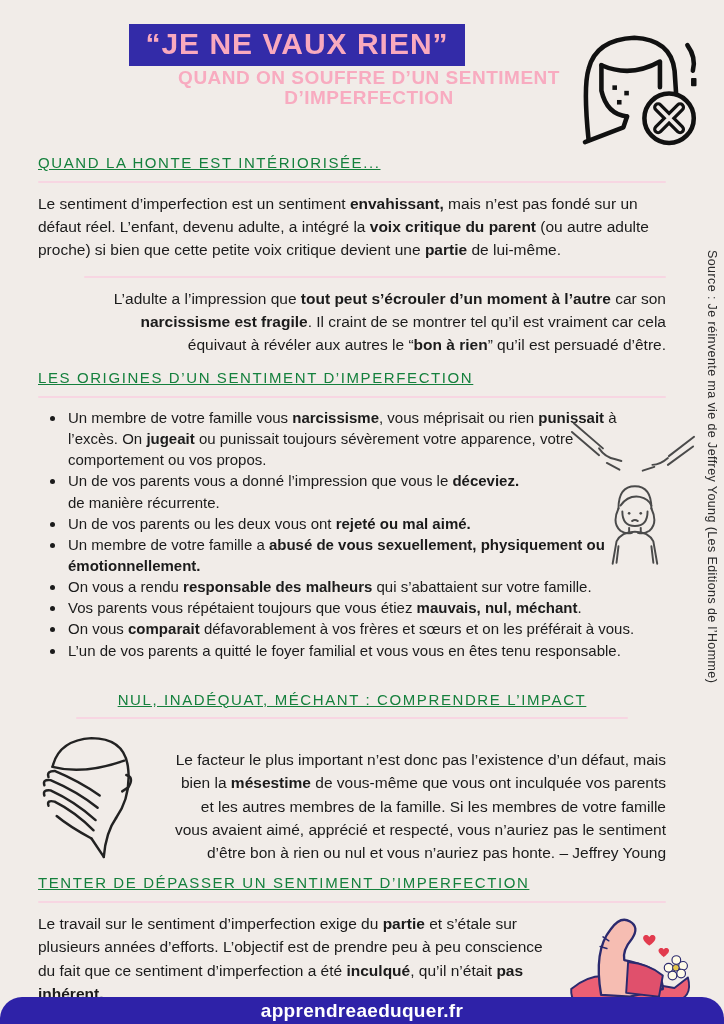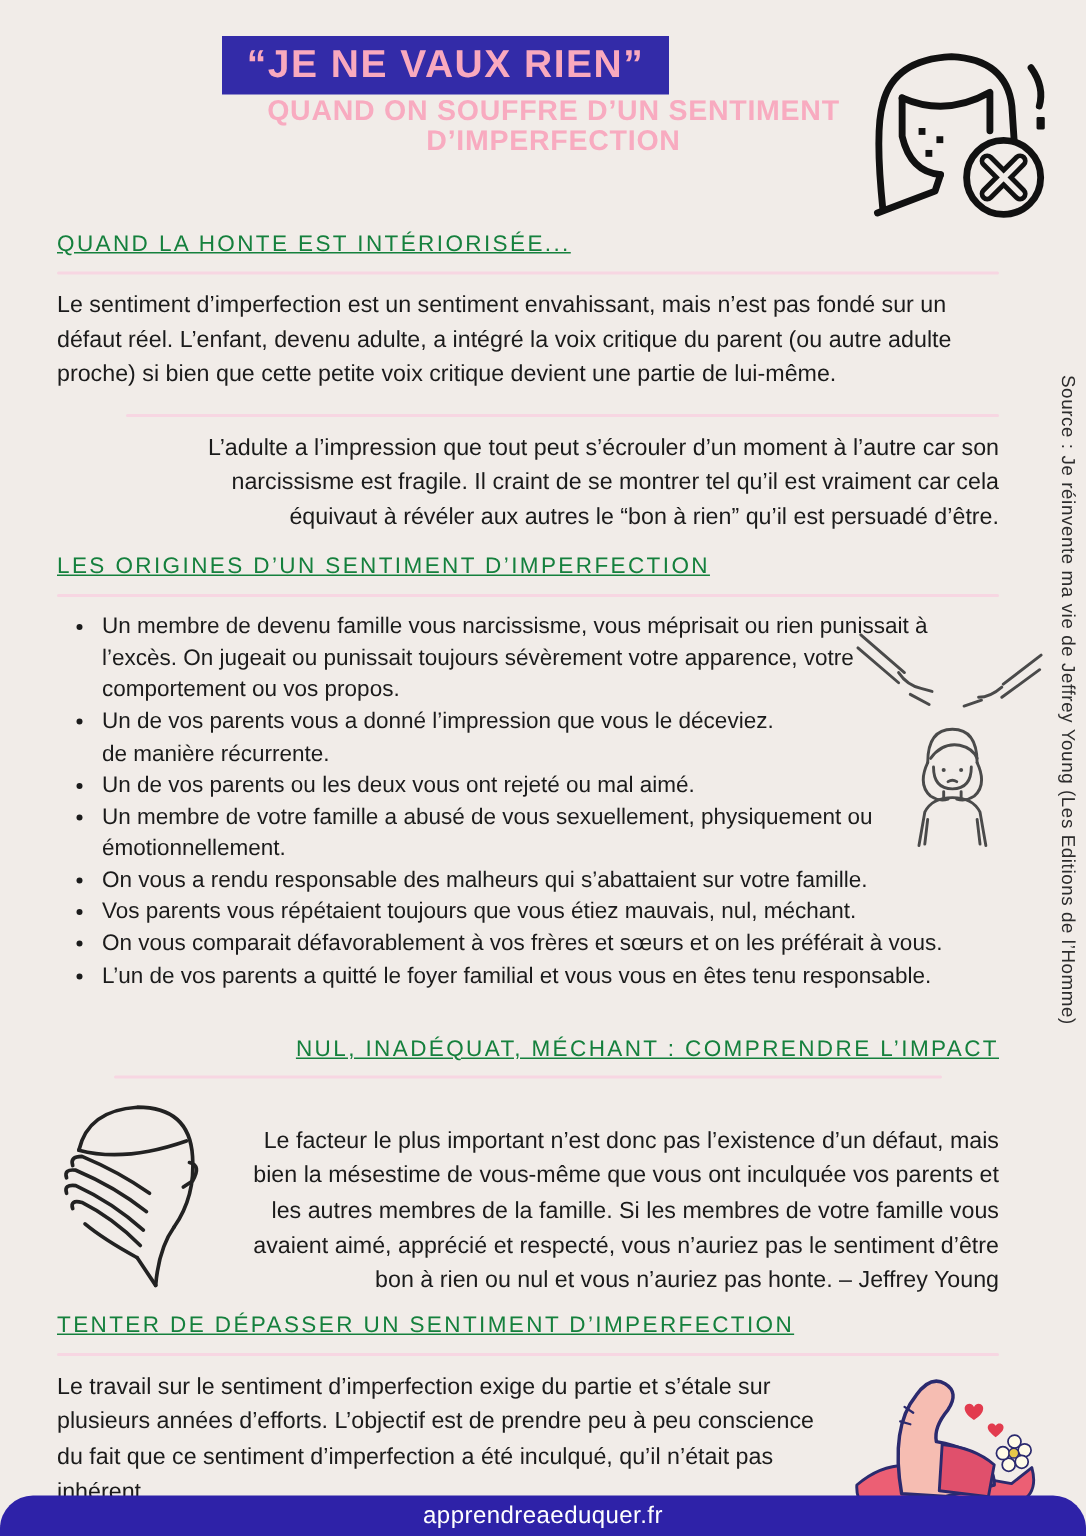--- a/index.html
+++ b/index.html
@@ -13,21 +13,21 @@
   .page{position:relative;width:724px;height:1024px;background:#F1ECE8;}
   .content{position:relative;padding:24px 58px 0 38px;}
 
   
   .header{position:relative;text-align:center;min-height:120px;}
   .title-chip{
     display:inline-block;
     background:#332BA8;
     color:#F9A9BE;
     font-weight:700;
-    font-size:26px;
+    font-size:30px;
     letter-spacing:1px;
     padding:3px 16px 5px 16px;
     margin:0 110px 0 0;
   }
   .subtitle{
     max-width:470px;
     margin:2px auto 0 96px;
     color:#F8ABC0;
     font-weight:700;
     font-size:19px;
@@ -44,25 +44,25 @@
     font-weight:500;
     letter-spacing:1.6px;
     line-height:1.25;
     white-space:nowrap;
     text-decoration:underline;
   }
   .divider{height:2px;background:#F7D6E2;margin:8px 0 9px 0;border-radius:1px;}
   .divider.right{margin-left:46px;}
   .divider.center{width:88%;margin-left:auto;margin-right:auto;}
   p{margin:0;font-size:15.5px;line-height:1.5;}
-  b{font-weight:400;}
+  b{font-weight:700;}
   .sec{margin-top:10px;}
   .sec-right h2{text-align:right;}
   .sec-right p{text-align:right;padding-left:60px;}
-  .sec-center h2{text-align:right;margin-top:30px;}
+  .sec-center h2{text-align:center;margin-top:30px;}
 
   
   ul.origins{margin:2px 0 0 0;padding:0 0 0 28px;max-width:600px;}
   ul.origins li{
     font-size:15px;
     line-height:1.41;
     margin:0;
     padding-left:2px;
   }
   .origins-wrap{position:relative;}
@@ -90,21 +90,21 @@
 
   
   .footer-bar{
     position:absolute;
     left:0;right:0;bottom:0;
     height:27px;
     background:#2E22A8;
     border-radius:22px 22px 0 0;
     display:flex;align-items:center;justify-content:center;
   }
-  .footer-bar span{color:#FFFFFF;font-weight:400;font-size:16px;letter-spacing:0.3px;}
+  .footer-bar span{color:#FFFFFF;font-weight:700;font-size:19px;letter-spacing:0.3px;}
 </style>
 </head>
 <body>
 
 <div class="page">
 
   <div class="content">
 
     <div class="header">
       <div class="title-chip">“JE NE VAUX RIEN”</div>
@@ -144,21 +144,21 @@
     <div class="sec sec-right" style="margin-top:14px;">
       <div class="divider right"></div>
       <p><span>L’adulte a l’impression que </span><b>tout peut s’écrouler d’un moment à l’autre</b><span> car son </span><b>narcissisme est fragile</b><span>. Il craint de se montrer tel qu’il est vraiment car cela équivaut à révéler aux autres le “</span><b>bon à rien</b><span>” qu’il est persuadé d’être.</span></p>
     </div>
 
     <div class="sec" style="margin-top:13px;">
       <h2>LES ORIGINES D’UN SENTIMENT D’IMPERFECTION</h2>
       <div class="divider"></div>
       <div class="origins-wrap">
         <ul class="origins">
-          <li><span>Un membre de devenu famille vous </span><b>narcissisme</b><span>, vous méprisait ou rien </span><b>punissait</b><span> à l’excès. On </span><b>jugeait</b><span> ou punissait toujours sévèrement votre apparence, votre comportement ou vos propos.</span></li>
+          <li><span>Un membre de votre famille vous </span><b>narcissisme</b><span>, vous méprisait ou rien </span><b>punissait</b><span> à l’excès. On </span><b>jugeait</b><span> ou punissait toujours sévèrement votre apparence, votre comportement ou vos propos.</span></li>
           <li><span>Un de vos parents vous a donné l’impression que vous le </span><b>déceviez.</b><br><span>de manière récurrente.</span></li>
           <li><span>Un de vos parents ou les deux vous ont </span><b>rejeté ou mal aimé.</b></li>
           <li><span>Un membre de votre famille a </span><b>abusé de vous sexuellement, physiquement ou émotionnellement.</b></li>
           <li><span>On vous a rendu </span><b>responsable des malheurs</b><span> qui s’abattaient sur votre famille.</span></li>
           <li><span>Vos parents vous répétaient toujours que vous étiez </span><b>mauvais, nul, méchant</b><span>.</span></li>
           <li><span>On vous </span><b>comparait</b><span> défavorablement à vos frères et sœurs et on les préférait à vous.</span></li>
           <li><span>L’un de vos parents a quitté le foyer familial et vous vous en êtes tenu responsable.</span></li>
         </ul>
         <div class="pointing-illustration">
           <svg width="126" height="146" viewBox="0 0 130 150">

